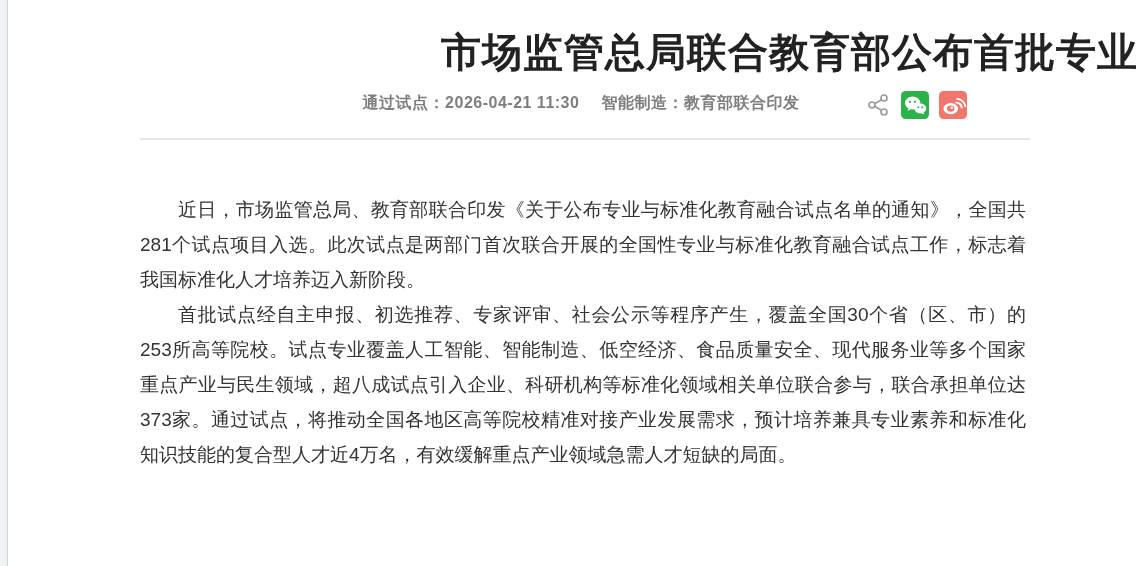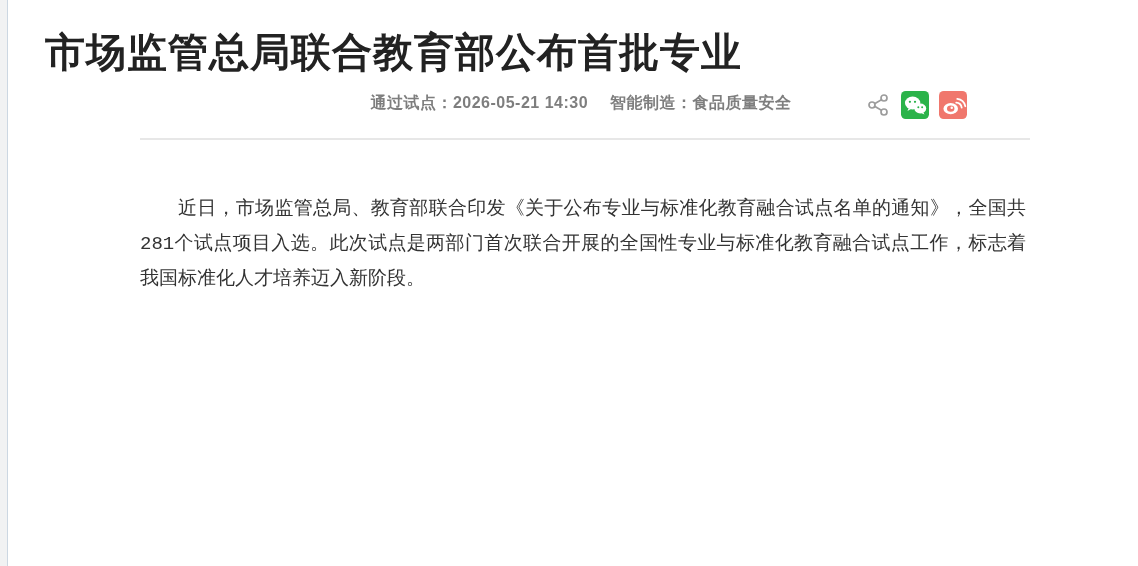--- a/index.html
+++ b/index.html
@@ -11,28 +11,27 @@
   }
   .left-strip {
     position: fixed; left: 0; top: 0; bottom: 0;
     width: 8px; background: #f1f2f3;
     border-right: 1px solid #ccd7e2;
   }
   .page { position: relative; width: 1138px; height: 566px; }
 
   .article-title {
     padding-top: 24px;
-    text-align: left;
+    text-align: right;
     color: #222222;
     font-weight: bold;
     font-size: 40px;
     line-height: 57px;
     font-family: "Liberation Sans", "DejaVu Sans", sans-serif;
     letter-spacing: 1px;
-    margin-left: 45px;
   }
 
   .meta-row {
     position: relative;
     margin-top: 9px;
     height: 30px;
   }
   .meta-text {
     position: absolute;
     left: 0; right: 0;
@@ -61,21 +60,21 @@
 
   .divider {
     margin: 18px 0 0 140px;
     width: 890px;
     height: 2px;
     background: #e7e7e7;
   }
 
   .article-body {
     margin: 52px 112px 0 140px;
-    font-family: Liberation Mono, monospace;
+    font-family: Liberation Sans, sans-serif;
     font-size: 19px;
     line-height: 35px;
     color: #333333;
     text-align: justify;
   }
   .article-body p {
     text-indent: 2em;
   }
 </style>
 </head>
@@ -84,21 +83,21 @@
 <div class="left-strip"></div>
 
 <div class="page">
 
   <h1 class="article-title">
     <div>市场监管总局联合教育部公布首批专业</div>
   </h1>
 
   <div class="meta-row">
     <div class="meta-text">
-      <span>通过试点：</span><span class="meta-value">2026-05-21 14:30</span><span class="meta-gap"></span><span>智能制造：</span><span class="meta-value">食品质量安全</span>
+      <span>通过试点：</span><span class="meta-value">2026-04-21 11:30</span><span class="meta-gap"></span><span>智能制造：</span><span class="meta-value">教育部联合印发</span>
     </div>
 
     <div class="share-bar">
       <span class="share-btn plain">
         <svg width="24" height="24" viewBox="0 0 24 24">
           <line x1="6.5" y1="12" x2="17.5" y2="5.5" stroke="#9c9c9c" stroke-width="1.6"></line>
           <line x1="6.5" y1="12" x2="17.5" y2="18.5" stroke="#9c9c9c" stroke-width="1.6"></line>
           <circle cx="18" cy="5" r="3" fill="#ffffff" stroke="#9c9c9c" stroke-width="1.7"></circle>
           <circle cx="6" cy="12" r="3" fill="#ffffff" stroke="#9c9c9c" stroke-width="1.7"></circle>
           <circle cx="18" cy="19" r="3" fill="#ffffff" stroke="#9c9c9c" stroke-width="1.7"></circle>
@@ -127,15 +126,16 @@
           <path d="M17.6 7.6 a9.3 9.3 0 0 1 7.8 7.1" fill="none" stroke="#ffffff" stroke-width="1.7" stroke-linecap="round"></path>
         </svg>
       </span>
     </div>
   </div>
 
   <div class="divider"></div>
 
   <div class="article-body">
     <p>近日，市场监管总局、教育部联合印发《关于公布专业与标准化教育融合试点名单的通知》，全国共281个试点项目入选。此次试点是两部门首次联合开展的全国性专业与标准化教育融合试点工作，标志着我国标准化人才培养迈入新阶段。</p>
+    <p>首批试点经自主申报、初选推荐、专家评审、社会公示等程序产生，覆盖全国30个省（区、市）的253所高等院校。试点专业覆盖人工智能、智能制造、低空经济、食品质量安全、现代服务业等多个国家重点产业与民生领域，超八成试点引入企业、科研机构等标准化领域相关单位联合参与，联合承担单位达373家。通过试点，将推动全国各地区高等院校精准对接产业发展需求，预计培养兼具专业素养和标准化知识技能的复合型人才近4万名，有效缓解重点产业领域急需人才短缺的局面。</p>
   </div>
 
 </div>
 
 </body></html>

